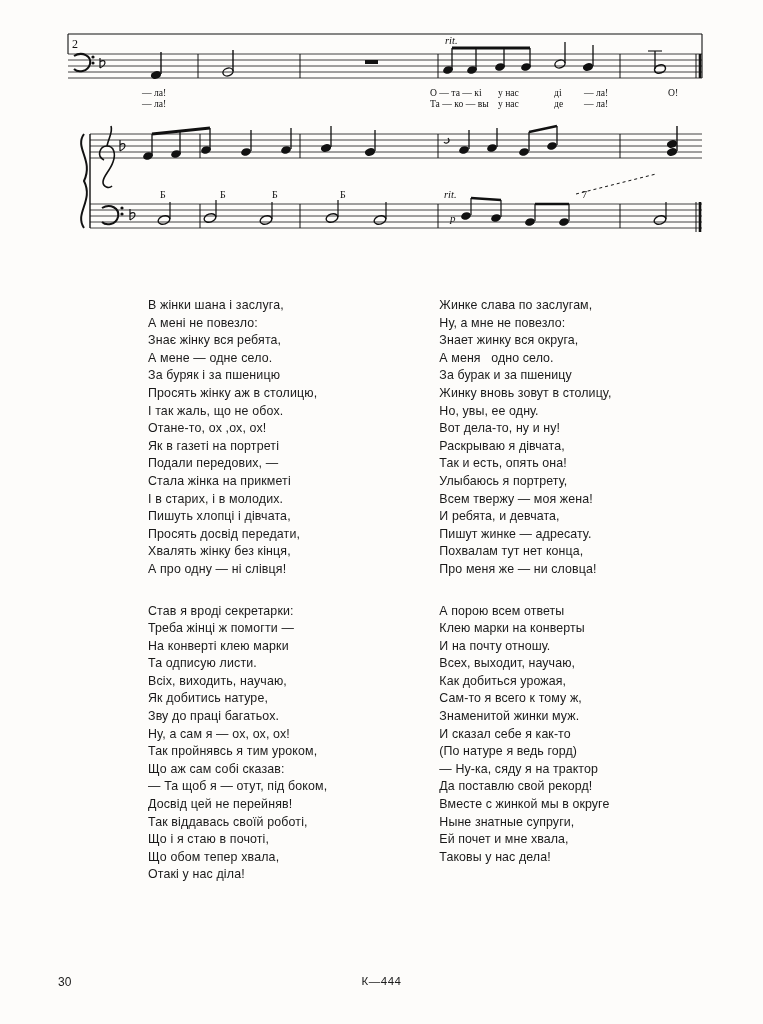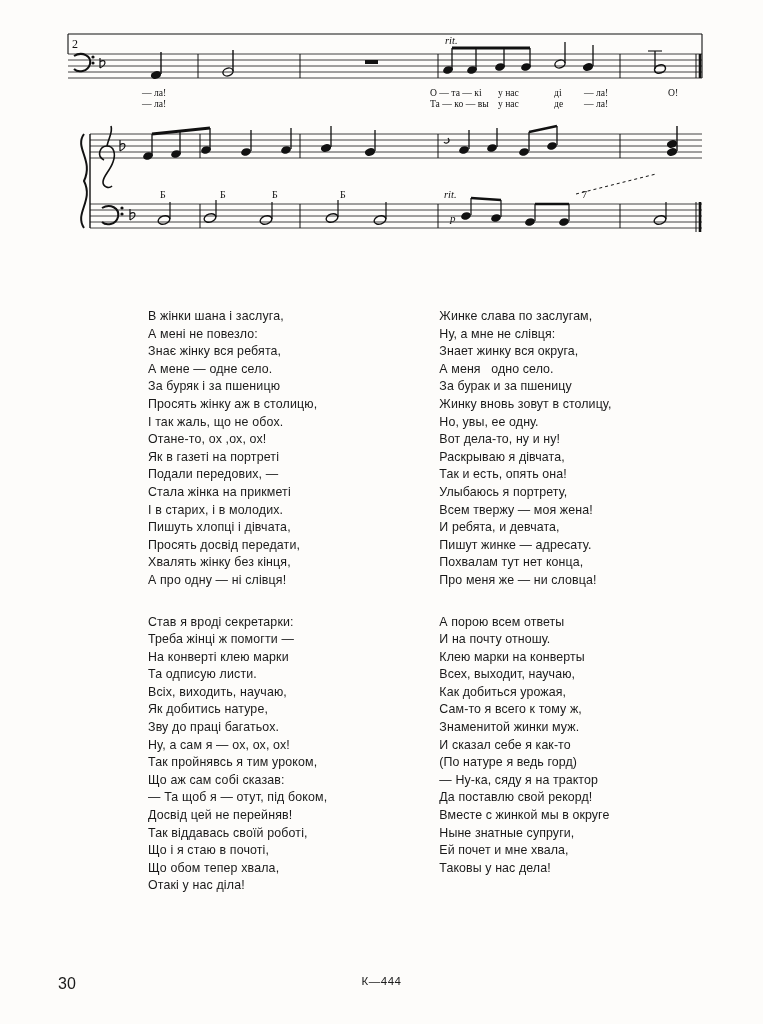--- a/index.html
+++ b/index.html
@@ -37,38 +37,38 @@
     left: 148px;
     top: 292px;
     width: 470px;
     display: flex;
     gap: 112px;
   }
   .col {
     width: 180px;
   }
   .verse {
-    margin: 16px 0 24px 0;
+    margin: 5px 0 24px 0;
   }
   .line {
     font-size: 12.4px;
     line-height: 17.6px;
     white-space: pre;
     letter-spacing: 0.15px;
   }
   .col-right .line {
     letter-spacing: 0.1px;
   }
 
   
   .page-number {
     position: absolute;
     left: 58px;
     top: 975px;
-    font-size: 16px;
+    font-size: 12px;
   }
   .plate-number {
     position: absolute;
     left: 0;
     right: 0;
     top: 975px;
     text-align: center;
     font-size: 11.5px;
     letter-spacing: 0.5px;
   }
@@ -321,41 +321,41 @@
         <div class="line">Що обом тепер хвала,</div>
         <div class="line">Отакі у нас діла!</div>
       </div>
 
     </div>
 
     <div class="col col-right">
 
       <div class="verse">
         <div class="line">Жинке слава по заслугам,</div>
-        <div class="line">Ну, а мне не слівця:</div>
+        <div class="line">Ну, а мне не повезло:</div>
         <div class="line">Знает жинку вся округа,</div>
         <div class="line">А меня   одно село.</div>
         <div class="line">За бурак и за пшеницу</div>
         <div class="line">Жинку вновь зовут в столицу,</div>
         <div class="line">Но, увы, ее одну.</div>
         <div class="line">Вот дела-то, ну и ну!</div>
         <div class="line">Раскрываю я дівчата,</div>
         <div class="line">Так и есть, опять она!</div>
         <div class="line">Улыбаюсь я портрету,</div>
         <div class="line">Всем твержу — моя жена!</div>
         <div class="line">И ребята, и девчата,</div>
         <div class="line">Пишут жинке — адресату.</div>
         <div class="line">Похвалам тут нет конца,</div>
         <div class="line">Про меня же — ни словца!</div>
       </div>
 
       <div class="verse">
         <div class="line">А порою всем ответы</div>
+        <div class="line">Клею марки на конверты</div>
         <div class="line">И на почту отношу.</div>
-        <div class="line">Клею марки на конверты</div>
         <div class="line">Всех, выходит, научаю,</div>
         <div class="line">Как добиться урожая,</div>
         <div class="line">Сам-то я всего к тому ж,</div>
         <div class="line">Знаменитой жинки муж.</div>
         <div class="line">И сказал себе я как-то</div>
         <div class="line">(По натуре я ведь горд)</div>
         <div class="line">— Ну-ка, сяду я на трактор</div>
         <div class="line">Да поставлю свой рекорд!</div>
         <div class="line">Вместе с жинкой мы в округе</div>
         <div class="line">Ныне знатные супруги,</div>

